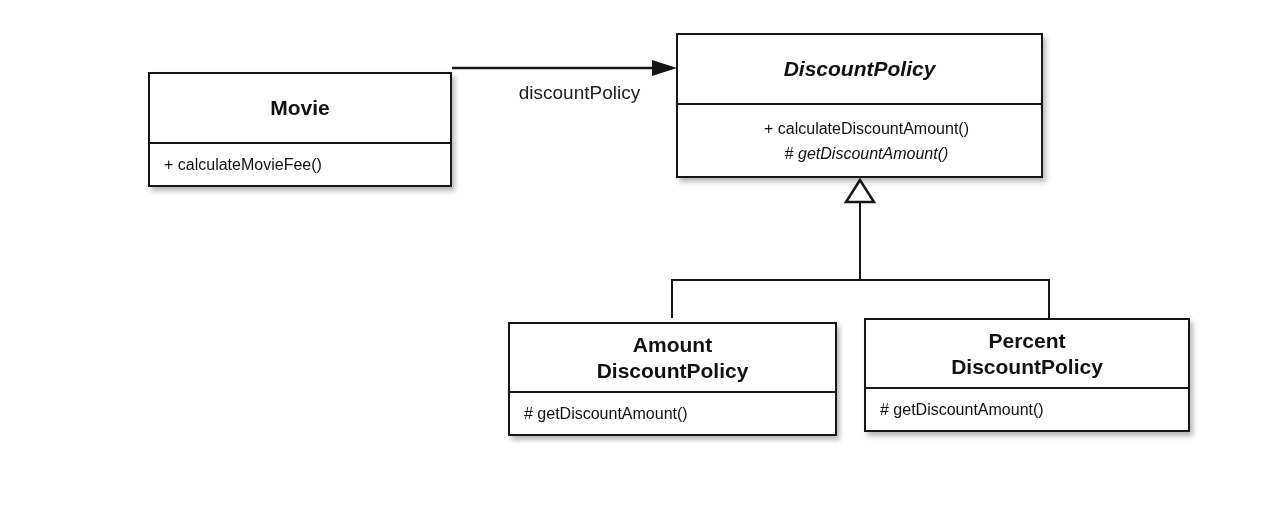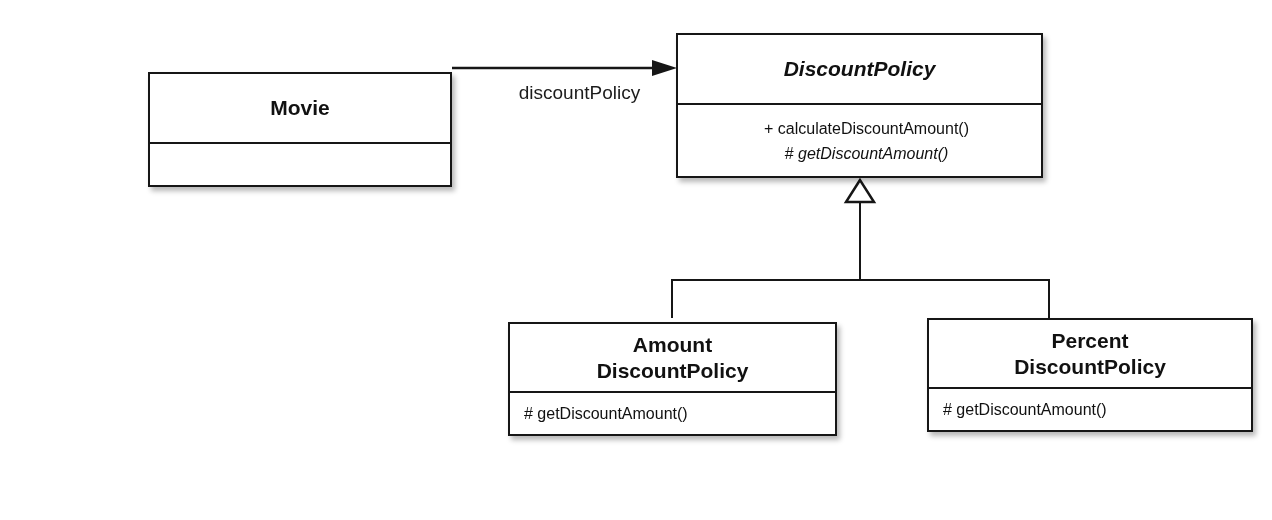--- a/index.html
+++ b/index.html
@@ -56,21 +56,21 @@
   
   .box-movie   { left: 148px; top: 33px;  width: 304px; height: 115px; margin-top: 39px; }
   .box-movie   .uml-title   { height: 70px; }
   .box-movie   .uml-methods { height: 41px; }
   .box-dp      { left: 676px; top: 33px;  width: 367px; height: 145px; }
   .box-dp      .uml-title   { height: 70px; }
   .box-dp      .uml-methods { height: 71px; align-items: center; }
   .box-amount  { left: 508px; top: 322px; width: 329px; height: 114px; }
   .box-amount  .uml-title   { height: 69px; }
   .box-amount  .uml-methods { height: 41px; }
-  .box-percent { left: 927px; top: 318px; width: 326px; height: 114px; }
+  .box-percent { left: 864px; top: 318px; width: 326px; height: 114px; }
   .box-percent .uml-title   { height: 69px; }
   .box-percent .uml-methods { height: 41px; }
 
   .assoc-label {
     position: absolute;
     left: 472px;
     top: 82px;
     width: 215px;
     text-align: center;
     font-size: 19px;
@@ -110,20 +110,26 @@
       <line x1="860" y1="202" x2="860" y2="281" stroke="#161616" stroke-width="2"></line>
       <path d="M 672 318 L 672 280 L 1049 280 L 1049 318" fill="none" stroke="#161616" stroke-width="2"></path>
       <polygon points="860,180 846,202 874,202" fill="#ffffff" stroke="#161616" stroke-width="2.5"></polygon>
     </g>
   </svg>
 
   <div class="uml-class box-movie">
     <div class="uml-title">
       <div>Movie</div>
     </div>
+    <div class="uml-methods">
+      <div class="method-line">
+        <span>+</span>
+        <span>calculateMovieFee()</span>
+      </div>
+    </div>
   </div>
 
   <div class="uml-class box-dp">
     <div class="uml-title italic">
       <div>DiscountPolicy</div>
     </div>
     <div class="uml-methods">
       <div class="method-line">
         <span>+</span>
         <span>calculateDiscountAmount()</span>

